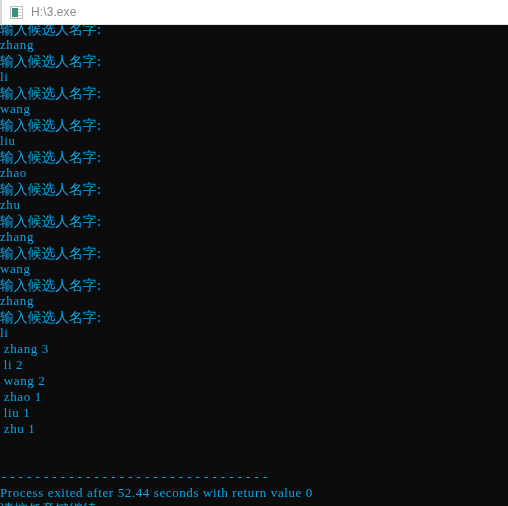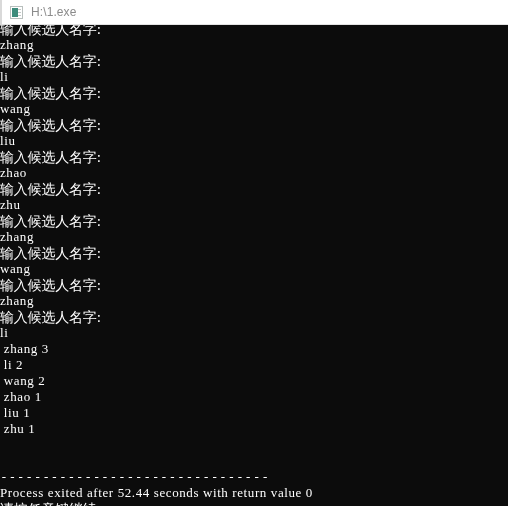--- a/index.html
+++ b/index.html
@@ -107,21 +107,21 @@
     line-height: 16px;
     color: #cccccc;
     white-space: pre;
   }
 
   .cline {
     height: 16px;
     line-height: 16px;
     padding-left: 0px;
     white-space: pre;
-    color: #ffffff;
+    color: #0ea5e9;
   }
   .cline.cjk {
     font-family: "DejaVu Sans", "Liberation Sans", sans-serif;
     font-size: 14px;
     letter-spacing: -0.2px;
   }
   .cline.ascii {
     font-family: Liberation Serif, serif;
     font-size: 13px;
     letter-spacing: 0.6px;
@@ -140,20 +140,20 @@
 
 <div id="app-window">
 
   <div id="title-bar">
     <span class="title-icon">
       <span class="ti-fill"></span>
       <span class="ti-line ti-l1"></span>
       <span class="ti-line ti-l2"></span>
       <span class="ti-line ti-l3"></span>
     </span>
-    <span id="title-text">H:\1.exe</span>
+    <span id="title-text">H:\3.exe</span>
   </div>
 
   <div id="console">
     <div id="console-lines"><div class="cline cjk">输入候选人名字:</div><div class="cline ascii">zhang</div><div class="cline cjk">输入候选人名字:</div><div class="cline ascii">li</div><div class="cline cjk">输入候选人名字:</div><div class="cline ascii">wang</div><div class="cline cjk">输入候选人名字:</div><div class="cline ascii">liu</div><div class="cline cjk">输入候选人名字:</div><div class="cline ascii">zhao</div><div class="cline cjk">输入候选人名字:</div><div class="cline ascii">zhu</div><div class="cline cjk">输入候选人名字:</div><div class="cline ascii">zhang</div><div class="cline cjk">输入候选人名字:</div><div class="cline ascii">wang</div><div class="cline cjk">输入候选人名字:</div><div class="cline ascii">zhang</div><div class="cline cjk">输入候选人名字:</div><div class="cline ascii">li</div><div class="cline ascii"> zhang 3</div><div class="cline ascii"> li 2</div><div class="cline ascii"> wang 2</div><div class="cline ascii"> zhao 1</div><div class="cline ascii"> liu 1</div><div class="cline ascii"> zhu 1</div><div class="cline blank"></div><div class="cline blank"></div><div class="cline rule">--------------------------------</div><div class="cline ascii">Process exited after 52.44 seconds with return value 0</div><div class="cline cjk">请按任意键继续. . .</div></div>
   </div>
 
 </div>
 
 </body></html>

